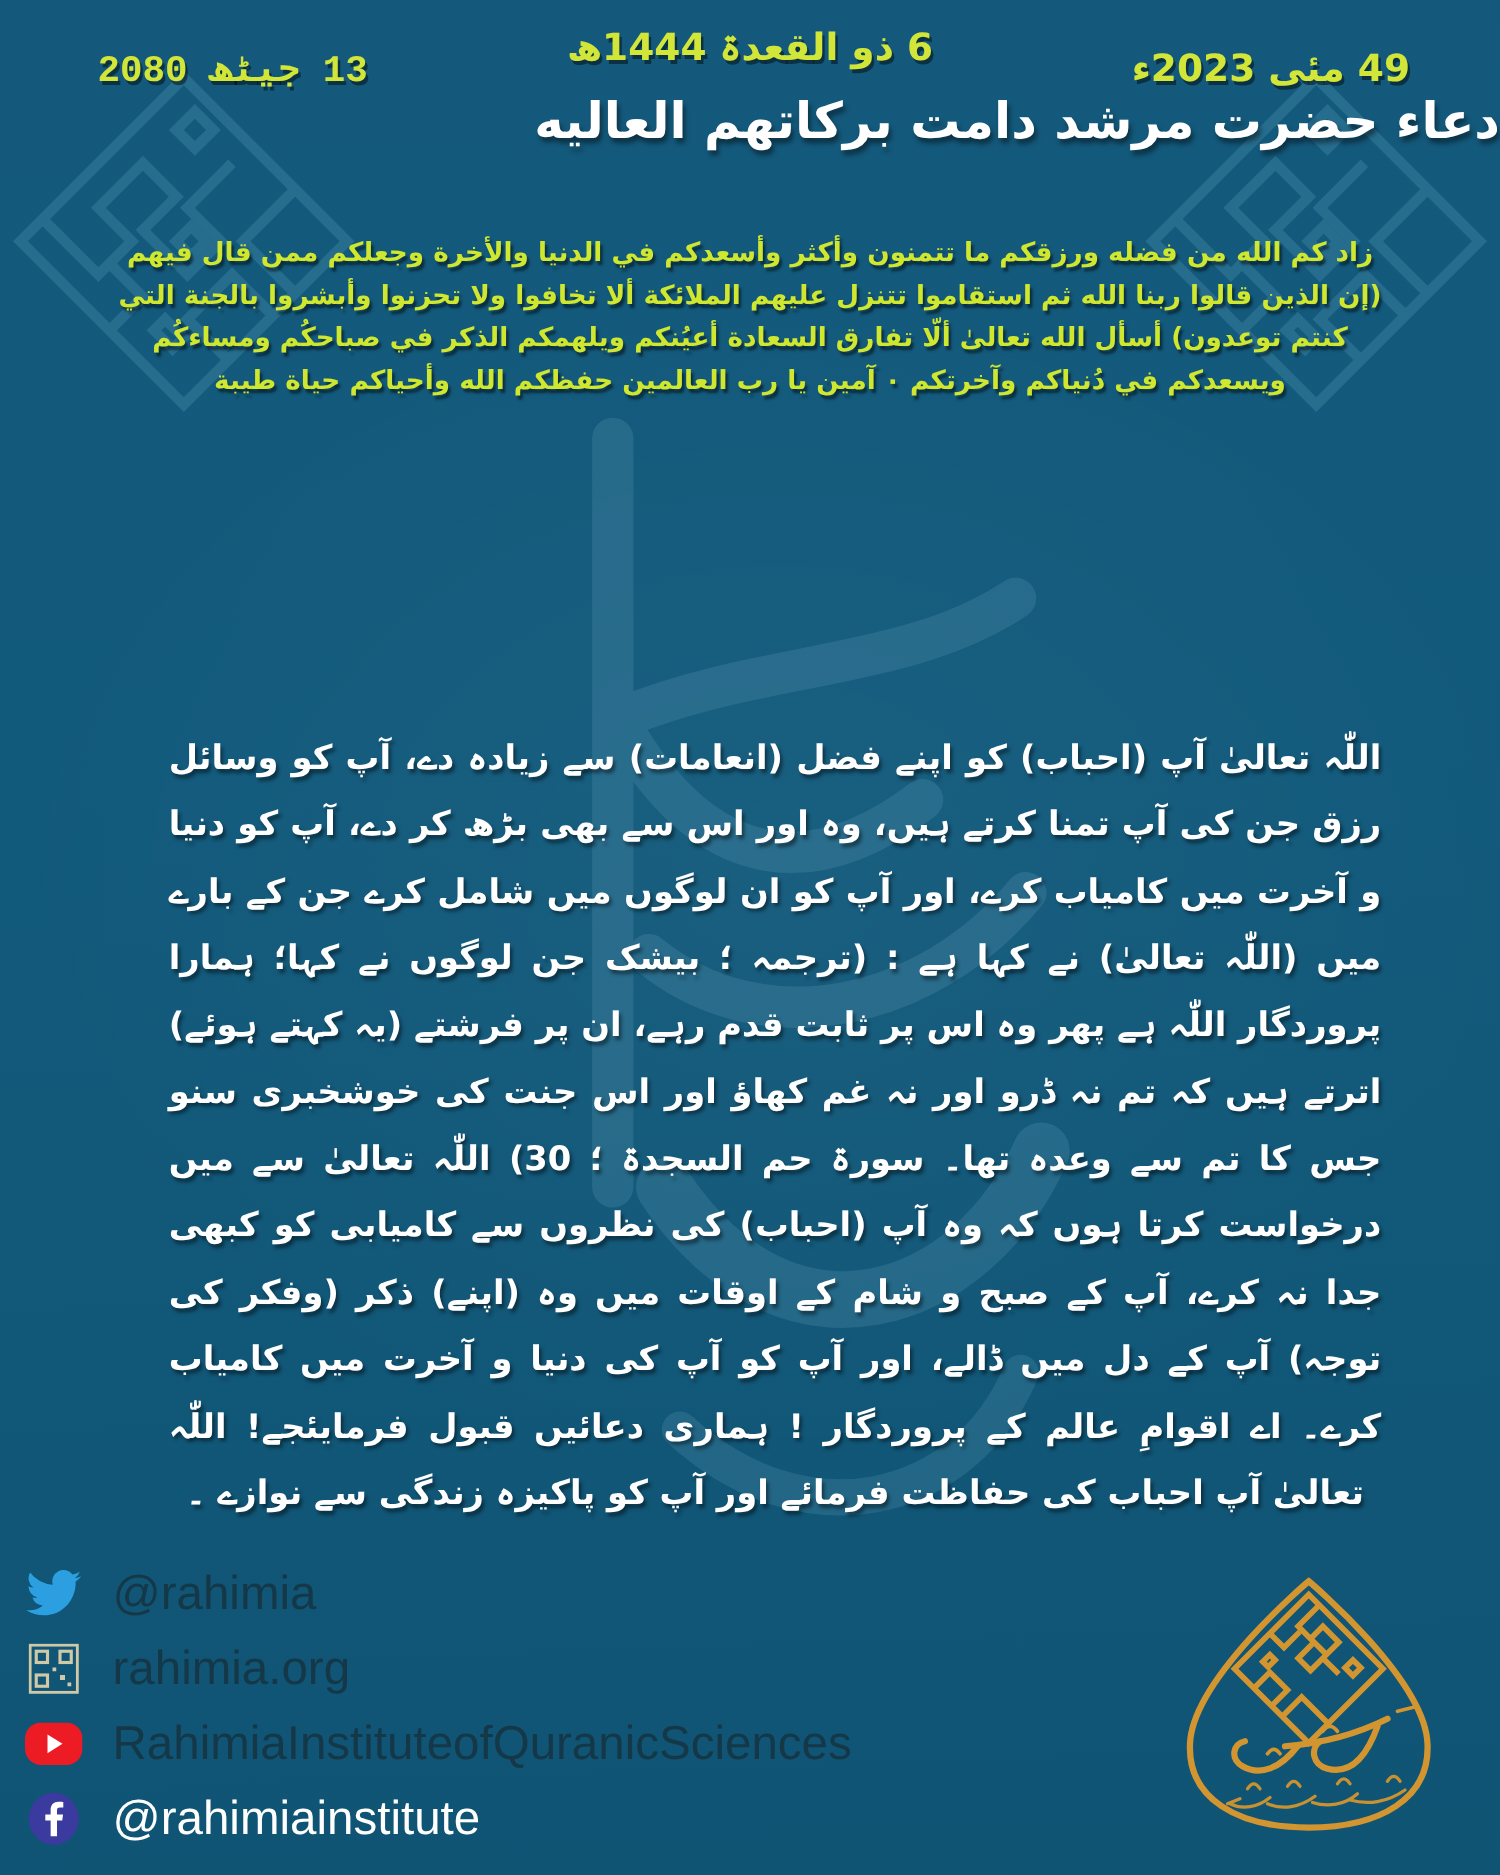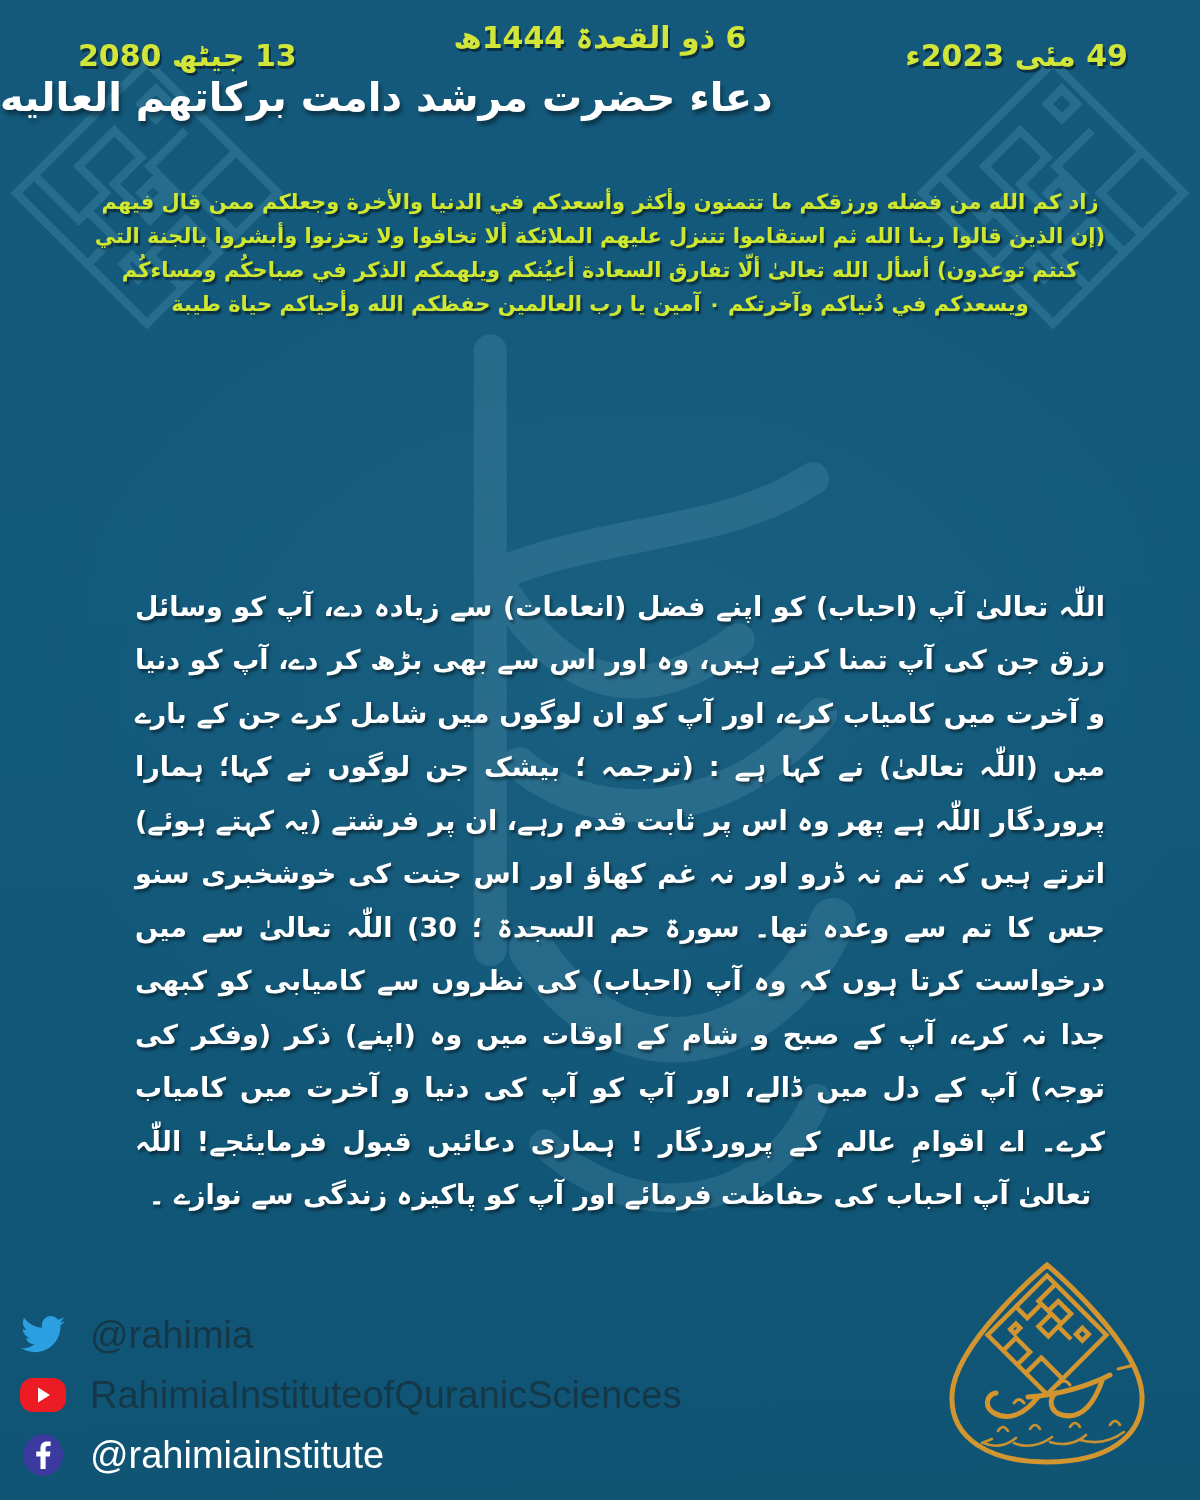--- a/index.html
+++ b/index.html
@@ -48,29 +48,29 @@
   .date{
     position:absolute;
     color:#d2e63a;
     font-family:"DejaVu Sans", sans-serif;
     font-size:30px;
     font-weight:700;
     direction:rtl;
     white-space:nowrap;
     text-shadow:2px 3px 0 rgba(0,0,0,.45);
   }
-  .date.left  { left:78px;  top:22px; }
+  .date.left  { left:78px;  top:22px;font-family:Liberation Mono, monospace; }
   .date.mid   { left:50%; transform:translateX(-50%); top:4px; }
   .date.right { right:72px; top:22px; }
 
   
   .title{
     position:absolute;
     left:0; right:0; top:74px;
-    text-align:left;
+    text-align:right;
     color:#ffffff;
     direction:rtl;
     font-family:"DejaVu Sans", sans-serif;
     font-size:40px;
     font-weight:700;
     letter-spacing:.5px;
     text-shadow:2px 4px 4px rgba(0,0,0,.45);
   }
 
   
@@ -195,20 +195,34 @@
 
     <div class="social-row tw">
       <span class="social-ic">
         <svg width="44" height="38" viewBox="0 0 24 20">
           <path fill="#2b9fe0" d="M24 2.4a9.6 9.6 0 0 1-2.83.8A4.94 4.94 0 0 0 23.34.4a9.86 9.86 0 0 1-3.13 1.22A4.92 4.92 0 0 0 11.6 6.1 13.97 13.97 0 0 1 1.67.73a4.93 4.93 0 0 0 1.52 6.58A4.88 4.88 0 0 1 .96 6.7v.06a4.93 4.93 0 0 0 3.95 4.83 4.96 4.96 0 0 1-2.22.09 4.93 4.93 0 0 0 4.6 3.43A9.88 9.88 0 0 1 0 17.15a13.94 13.94 0 0 0 7.55 2.22c9.05 0 14-7.5 14-14 0-.21 0-.43-.02-.64A10 10 0 0 0 24 2.4z"></path>
         </svg>
       </span>
       <span class="social-txt">@rahimia</span>
     </div>
 
+    <div class="social-row qr">
+      <span class="social-ic">
+        <svg width="40" height="40" viewBox="0 0 40 40">
+          <rect x="1" y="1" width="38" height="38" fill="none" stroke="#cfc9a8" stroke-width="2.5"></rect>
+          <rect x="6" y="6" width="9" height="9" fill="none" stroke="#cfc9a8" stroke-width="2.5"></rect>
+          <rect x="25" y="6" width="9" height="9" fill="none" stroke="#cfc9a8" stroke-width="2.5"></rect>
+          <rect x="6" y="25" width="9" height="9" fill="none" stroke="#cfc9a8" stroke-width="2.5"></rect>
+          <rect x="25" y="25" width="4" height="4" fill="#cfc9a8"></rect>
+          <rect x="31" y="31" width="3" height="3" fill="#cfc9a8"></rect>
+          <rect x="19" y="19" width="3" height="3" fill="#cfc9a8"></rect>
+        </svg>
+      </span>
+      <span class="social-txt">rahimia.org</span>
+    </div>
 
     <div class="social-row yt">
       <span class="social-ic">
         <svg width="46" height="34" viewBox="0 0 46 34">
           <rect x="0" y="0" width="46" height="34" rx="13" fill="#ec1b24"></rect>
           <path d="M18 9.5 L30 17 L18 24.5 Z" fill="#ffffff"></path>
         </svg>
       </span>
       <span class="social-txt">RahimiaInstituteofQuranicSciences</span>
     </div>

